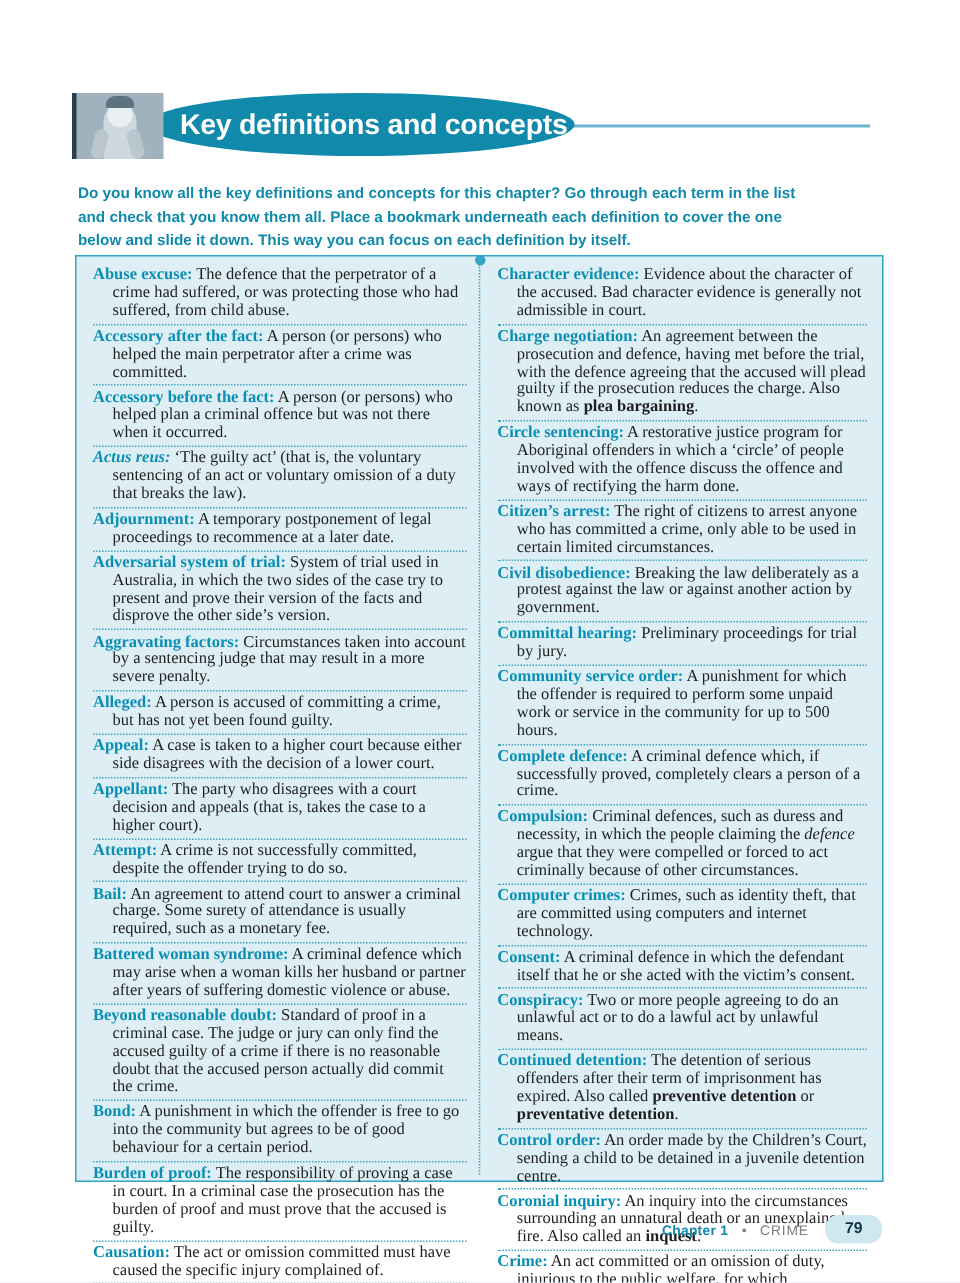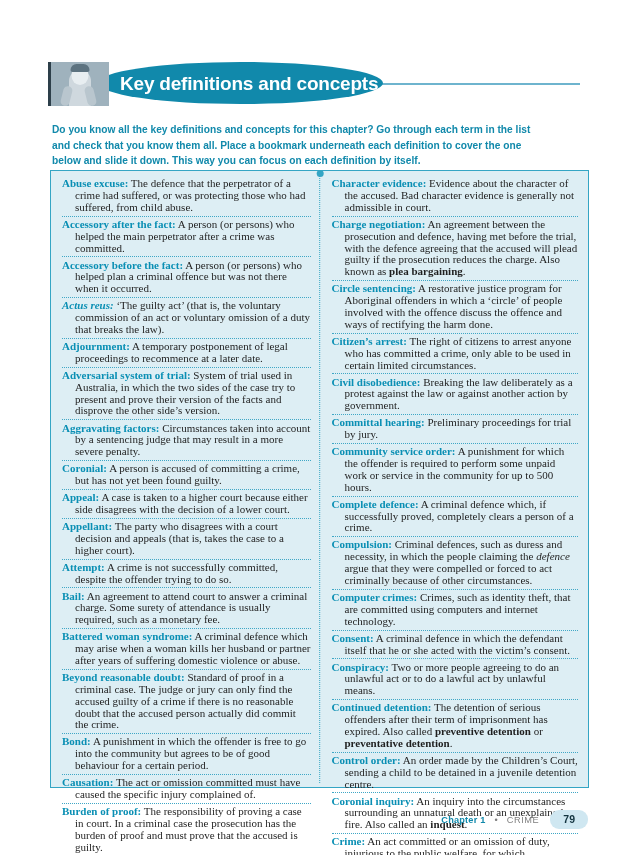--- a/index.html
+++ b/index.html
@@ -269,34 +269,34 @@
 
   <div id="definitions-panel">
     <div id="panel-divider">
       <div id="panel-divider-dot"></div>
     </div>
     <div class="columns">
       <div class="column left" id="col-left">
           <div class="def-entry"><span class="term-wrap"><span class="term">Abuse excuse:</span><span> The defence that the perpetrator of a crime had suffered, or was protecting those who had suffered, from child abuse.</span></span></div>
           <div class="def-entry"><span class="term-wrap"><span class="term">Accessory after the fact:</span><span> A person (or persons) who helped the main perpetrator after a crime was committed.</span></span></div>
           <div class="def-entry"><span class="term-wrap"><span class="term">Accessory before the fact:</span><span> A person (or persons) who helped plan a criminal offence but was not there when it occurred.</span></span></div>
-          <div class="def-entry"><span class="term-wrap"><span class="term ital">Actus reus:</span><span> ‘The guilty act’ (that is, the voluntary commission of an act or voluntary omission of a duty that breaks the law).</span></span></div>
+          <div class="def-entry"><span class="term-wrap"><span class="term ital">Actus reus:</span><span> ‘The guilty act’ (that is, the voluntary sentencing of an act or voluntary omission of a duty that breaks the law).</span></span></div>
           <div class="def-entry"><span class="term-wrap"><span class="term">Adjournment:</span><span> A temporary postponement of legal proceedings to recommence at a later date.</span></span></div>
           <div class="def-entry"><span class="term-wrap"><span class="term">Adversarial system of trial:</span><span> System of trial used in Australia, in which the two sides of the case try to present and prove their version of the facts and disprove the other side’s version.</span></span></div>
           <div class="def-entry"><span class="term-wrap"><span class="term">Aggravating factors:</span><span> Circumstances taken into account by a sentencing judge that may result in a more severe penalty.</span></span></div>
-          <div class="def-entry"><span class="term-wrap"><span class="term">Coronial:</span><span> A person is accused of committing a crime, but has not yet been found guilty.</span></span></div>
+          <div class="def-entry"><span class="term-wrap"><span class="term">Alleged:</span><span> A person is accused of committing a crime, but has not yet been found guilty.</span></span></div>
           <div class="def-entry"><span class="term-wrap"><span class="term">Appeal:</span><span> A case is taken to a higher court because either side disagrees with the decision of a lower court.</span></span></div>
           <div class="def-entry"><span class="term-wrap"><span class="term">Appellant:</span><span> The party who disagrees with a court decision and appeals (that is, takes the case to a higher court).</span></span></div>
           <div class="def-entry"><span class="term-wrap"><span class="term">Attempt:</span><span> A crime is not successfully committed, despite the offender trying to do so.</span></span></div>
           <div class="def-entry"><span class="term-wrap"><span class="term">Bail:</span><span> An agreement to attend court to answer a criminal charge. Some surety of attendance is usually required, such as a monetary fee.</span></span></div>
           <div class="def-entry"><span class="term-wrap"><span class="term">Battered woman syndrome:</span><span> A criminal defence which may arise when a woman kills her husband or partner after years of suffering domestic violence or abuse.</span></span></div>
           <div class="def-entry"><span class="term-wrap"><span class="term">Beyond reasonable doubt:</span><span> Standard of proof in a criminal case. The judge or jury can only find the accused guilty of a crime if there is no reasonable doubt that the accused person actually did commit the crime.</span></span></div>
           <div class="def-entry"><span class="term-wrap"><span class="term">Bond:</span><span> A punishment in which the offender is free to go into the community but agrees to be of good behaviour for a certain period.</span></span></div>
+          <div class="def-entry"><span class="term-wrap"><span class="term">Burden of proof:</span><span> The responsibility of proving a case in court. In a criminal case the prosecution has the burden of proof and must prove that the accused is guilty.</span></span></div>
           <div class="def-entry"><span class="term-wrap"><span class="term">Causation:</span><span> The act or omission committed must have caused the specific injury complained of.</span></span></div>
-          <div class="def-entry"><span class="term-wrap"><span class="term">Burden of proof:</span><span> The responsibility of proving a case in court. In a criminal case the prosecution has the burden of proof and must prove that the accused is guilty.</span></span></div>
           <div class="def-entry"><span class="term-wrap"><span class="term">Caution:</span><span> An offender is warned by police rather than arrested and charged.</span></span></div>
         </div>
       <div class="column right" id="col-right">
           <div class="def-entry"><span class="term-wrap"><span class="term">Character evidence:</span><span> Evidence about the character of the accused. Bad character evidence is generally not admissible in court.</span></span></div>
           <div class="def-entry"><span class="term-wrap"><span class="term">Charge negotiation:</span><span> An agreement between the prosecution and defence, having met before the trial, with the defence agreeing that the accused will plead guilty if the prosecution reduces the charge. Also known as </span><span class="bold-inline">plea bargaining</span><span>.</span></span></div>
           <div class="def-entry"><span class="term-wrap"><span class="term">Circle sentencing:</span><span> A restorative justice program for Aboriginal offenders in which a ‘circle’ of people involved with the offence discuss the offence and ways of rectifying the harm done.</span></span></div>
           <div class="def-entry"><span class="term-wrap"><span class="term">Citizen’s arrest:</span><span> The right of citizens to arrest anyone who has committed a crime, only able to be used in certain limited circumstances.</span></span></div>
           <div class="def-entry"><span class="term-wrap"><span class="term">Civil disobedience:</span><span> Breaking the law deliberately as a protest against the law or against another action by government.</span></span></div>
           <div class="def-entry"><span class="term-wrap"><span class="term">Committal hearing:</span><span> Preliminary proceedings for trial by jury.</span></span></div>
           <div class="def-entry"><span class="term-wrap"><span class="term">Community service order:</span><span> A punishment for which the offender is required to perform some unpaid work or service in the community for up to 500 hours.</span></span></div>

